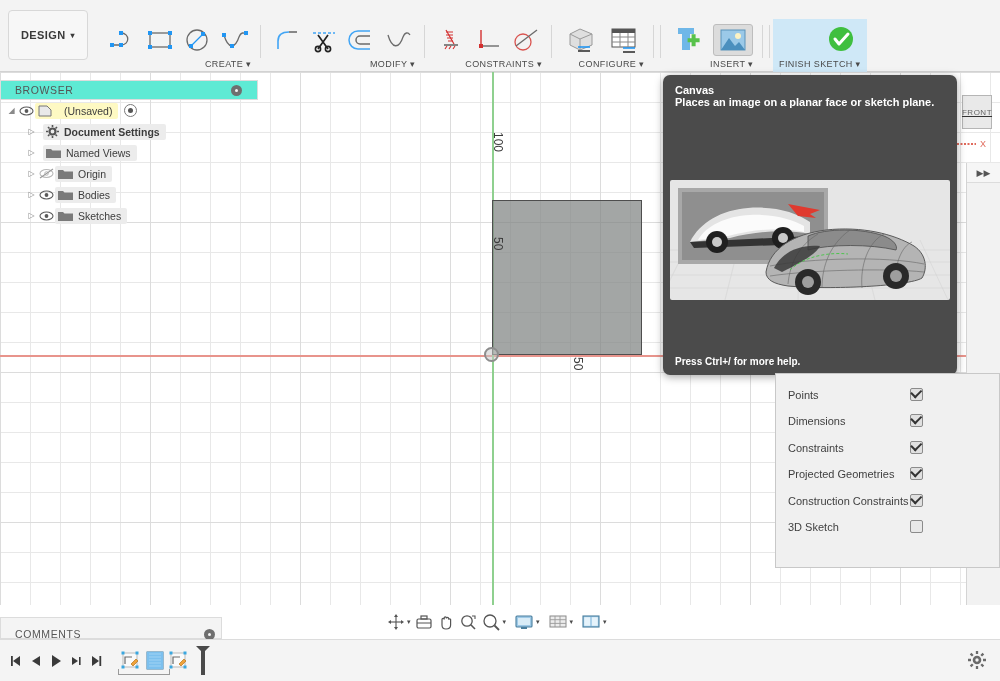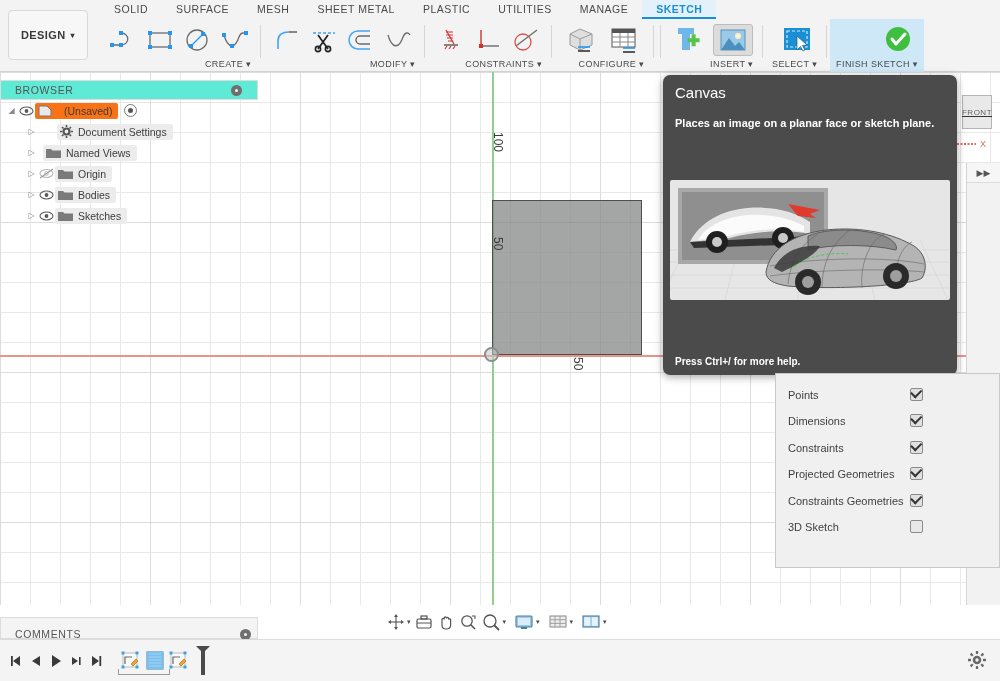--- a/index.html
+++ b/index.html
@@ -91,32 +91,32 @@
     background: #6f6f6f; position: relative;
   }
   #browser-head .dot::after{content:"";position:absolute;left:4px;top:4px;width:3px;height:3px;border-radius:50%;background:#f4f4f4;}
   .tree-row { display: flex; align-items: center; height: 21px; padding-left: 4px; }
   .tw { margin-left: 4px; width: 11px; color:#8a8a8a; font-size:8px; text-align:center;}
   .eye { width: 18px; height: 14px; display:flex;align-items:center;justify-content:center; }
   .node-chip {
     display:flex; align-items:center; gap:5px; background:#ececec; border-radius:2px;
     padding:1px 6px 1px 3px; height:16px;
   }
-  .node-chip.root { background:#f97316;gap:12px; }
+  .node-chip.root { background:#fef9c3;gap:12px; }
   .node-text { font-size:10.5px; color:#3c3c3c; }
   .radio-o { width:13px;height:13px;border-radius:50%;border:1px solid #7a7a7a;background:#fff;position:relative;margin-left:6px;}
   .radio-o::after{content:"";position:absolute;left:3px;top:3px;width:5px;height:5px;border-radius:50%;background:#555;}
 
   
   #tooltip {
     position: absolute; left: 663px; top: 75px; width: 294px; height: 300px;
     background: #4b4b4b; border-radius: 7px; color: #fff;
     padding: 9px 12px; box-shadow: 0 2px 8px rgba(0,0,0,.35);
   }
-  #tooltip .tt-title { font-size: 15px; font-weight: normal; margin-bottom: 16px; }
+  #tooltip .tt-title { font-size: 11px; font-weight: bold; margin-bottom: 0; }
   #tooltip .tt-line  { font-size: 11px; font-weight: bold; margin-bottom: 9px; line-height: 1.25; }
   #tooltip .tt-foot  { position:absolute; left:12px; bottom:8px; font-size:10px; font-weight:bold; }
   #tt-img { position: absolute; left: 7px; top: 105px; width: 280px; height: 120px; overflow:hidden; border-radius:2px; }
 
   
   #palette {
     position: absolute; left: 775px; top: 373px; width: 225px; height: 195px;
     background: #f0f0f0; border: 1px solid #c8c8c8;
   }
   .pal-row { display: flex; align-items: flex-end; height: 26.5px; padding: 0 0 0 12px; }
@@ -147,21 +147,21 @@
   #vc-x { position:absolute; left:-12px; top:44px; width:42px; height:10px; }
 
   
   #rightpanel { position:absolute; left:966px; top:163px; width:34px; height:442px;
     background:#f2f2f2; border-left:1px solid #d4d4d4; }
   #rp-head { height:20px; border-bottom:1px solid #dcdcdc; display:flex;align-items:center;justify-content:center;
     font-size:9px;color:#555; background:#f6f6f6;}
 
   
   #comments {
-    position: absolute; left: 0; bottom: 42px; width: 258px; height: 22px;
+    position: absolute; left: 0; bottom: 42px; width: 222px; height: 22px;
     background: #f4f4f4; border: 1px solid #dcdcdc;
     display:flex; align-items:center; padding:12px 6px 0 14px;
     font-size:10.5px; color:#555; letter-spacing:.6px;
   }
   #comments .dot { margin-left:auto; width:11px;height:11px;border-radius:50%;background:#6f6f6f;position:relative;}
   #comments .dot::after{content:"";position:absolute;left:4px;top:4px;width:3px;height:3px;border-radius:50%;background:#f4f4f4;}
 
   
   #navbar {
     position:absolute; left:386px; bottom:46px; height:26px;
@@ -213,30 +213,20 @@
     <div id="rp-head">▶▶</div>
   </div>
 
   <div id="ribbon">
 
     <div id="design-btn">
       <span>DESIGN</span>
       <span class="caret">▾</span>
     </div>
 
-    <div id="tabstrip">
-      <div class="tab">SOLID</div>
-      <div class="tab">SURFACE</div>
-      <div class="tab">MESH</div>
-      <div class="tab">SHEET METAL</div>
-      <div class="tab">PLASTIC</div>
-      <div class="tab">UTILITIES</div>
-      <div class="tab">MANAGE</div>
-      <div class="tab active">SKETCH</div>
-    </div>
 
     <div id="groups">
 
       <div class="group">
         <div class="group-icons">
           <div class="ticon">
             <svg width="30" height="26" viewBox="0 0 30 26">
               <path d="M4 18 H13 C22 18 22 6 13 6" fill="none" stroke="#6b6b6b" stroke-width="1.3"></path>
               <rect x="2" y="16" width="4" height="4" fill="#2196f3"></rect>
               <rect x="11" y="16" width="4" height="4" fill="#2196f3"></rect>
@@ -376,32 +366,20 @@
               <rect x="3" y="3" width="24" height="20" fill="#9bc9e8" stroke="#5a93ba"></rect>
               <circle cx="20" cy="9" r="3" fill="#fdf3c4"></circle>
               <path d="M3 23 L11 11 L17 19 L21 15 L27 23 Z" fill="#4a8fbe"></path>
             </svg>
           </div>
         </div>
         <div class="group-label">INSERT ▾</div>
       </div>
       <div class="group-sep"></div>
 
-      <div class="group">
-        <div class="group-icons">
-          <div class="ticon wide">
-            <svg width="34" height="30" viewBox="0 0 34 30">
-              <rect x="4" y="3" width="26" height="22" fill="#1a8fd4"></rect>
-              <rect x="7" y="6" width="20" height="16" fill="none" stroke="#cfe8f7" stroke-width="1.2" stroke-dasharray="3,2"></rect>
-              <path d="M17 11 L17 25 L20.5 21.5 L23 26 L25 25 L22.5 20.5 L27 20 Z" fill="#fff" stroke="#1a5d8a" stroke-width=".7"></path>
-            </svg>
-          </div>
-        </div>
-        <div class="group-label">SELECT ▾</div>
-      </div>
       <div class="group-sep"></div>
 
       <div class="group hl">
         <div class="group-icons">
           <div class="ticon wide">
             <svg width="32" height="30" viewBox="0 0 32 30">
               <circle cx="16" cy="14" r="12" fill="#3fbf3f"></circle>
               <path d="M10 14 l4 5 l9 -10" fill="none" stroke="#fff" stroke-width="3" stroke-linecap="round" stroke-linejoin="round"></path>
             </svg>
           </div>
@@ -430,21 +408,21 @@
         <svg width="14" height="13" viewBox="0 0 14 13">
             <path d="M1 2 L9 2 L13 6 L13 12 L1 12 Z" fill="#e9e9e9" stroke="#777"></path>
           </svg>
         <span class="node-text">(Unsaved)</span>
       </span>
       <span class="radio-o"></span>
     </div>
 
     <div class="tree-row">
       <span class="tw" style="margin-left:22px;">▷</span>
-      <span class="node-chip" style="margin-left:20px;">
+      <span class="node-chip" style="margin-left:6px;font-weight:bold;">
         <svg width="13" height="13" viewBox="0 0 13 13">
             <circle cx="6.5" cy="6.5" r="3" fill="none" stroke="#555" stroke-width="2.2"></circle>
             <path d="M6.5 0 v2 M6.5 11 v2 M0 6.5 h2 M11 6.5 h2 M2 2 l1.5 1.5 M9.5 9.5 L11 11 M11 2 L9.5 3.5 M3.5 9.5 L2 11" stroke="#555" stroke-width="1.6"></path>
           </svg>
         <span class="node-text">Document Settings</span>
       </span>
     </div>
 
     <div class="tree-row">
       <span class="tw" style="margin-left:22px;">▷</span>
@@ -561,21 +539,21 @@
     </div>
     <div class="pal-row">
       <span class="plabel">Constraints</span>
       <span class="cbox on"></span>
     </div>
     <div class="pal-row">
       <span class="plabel">Projected Geometries</span>
       <span class="cbox on"></span>
     </div>
     <div class="pal-row">
-      <span class="plabel">Constraints Geometries</span>
+      <span class="plabel">Construction Constraints</span>
       <span class="cbox on"></span>
     </div>
     <div class="pal-row">
       <span class="plabel">3D Sketch</span>
       <span class="cbox off"></span>
     </div>
   </div>
 
   <div id="comments">
     <span>COMMENTS</span>

